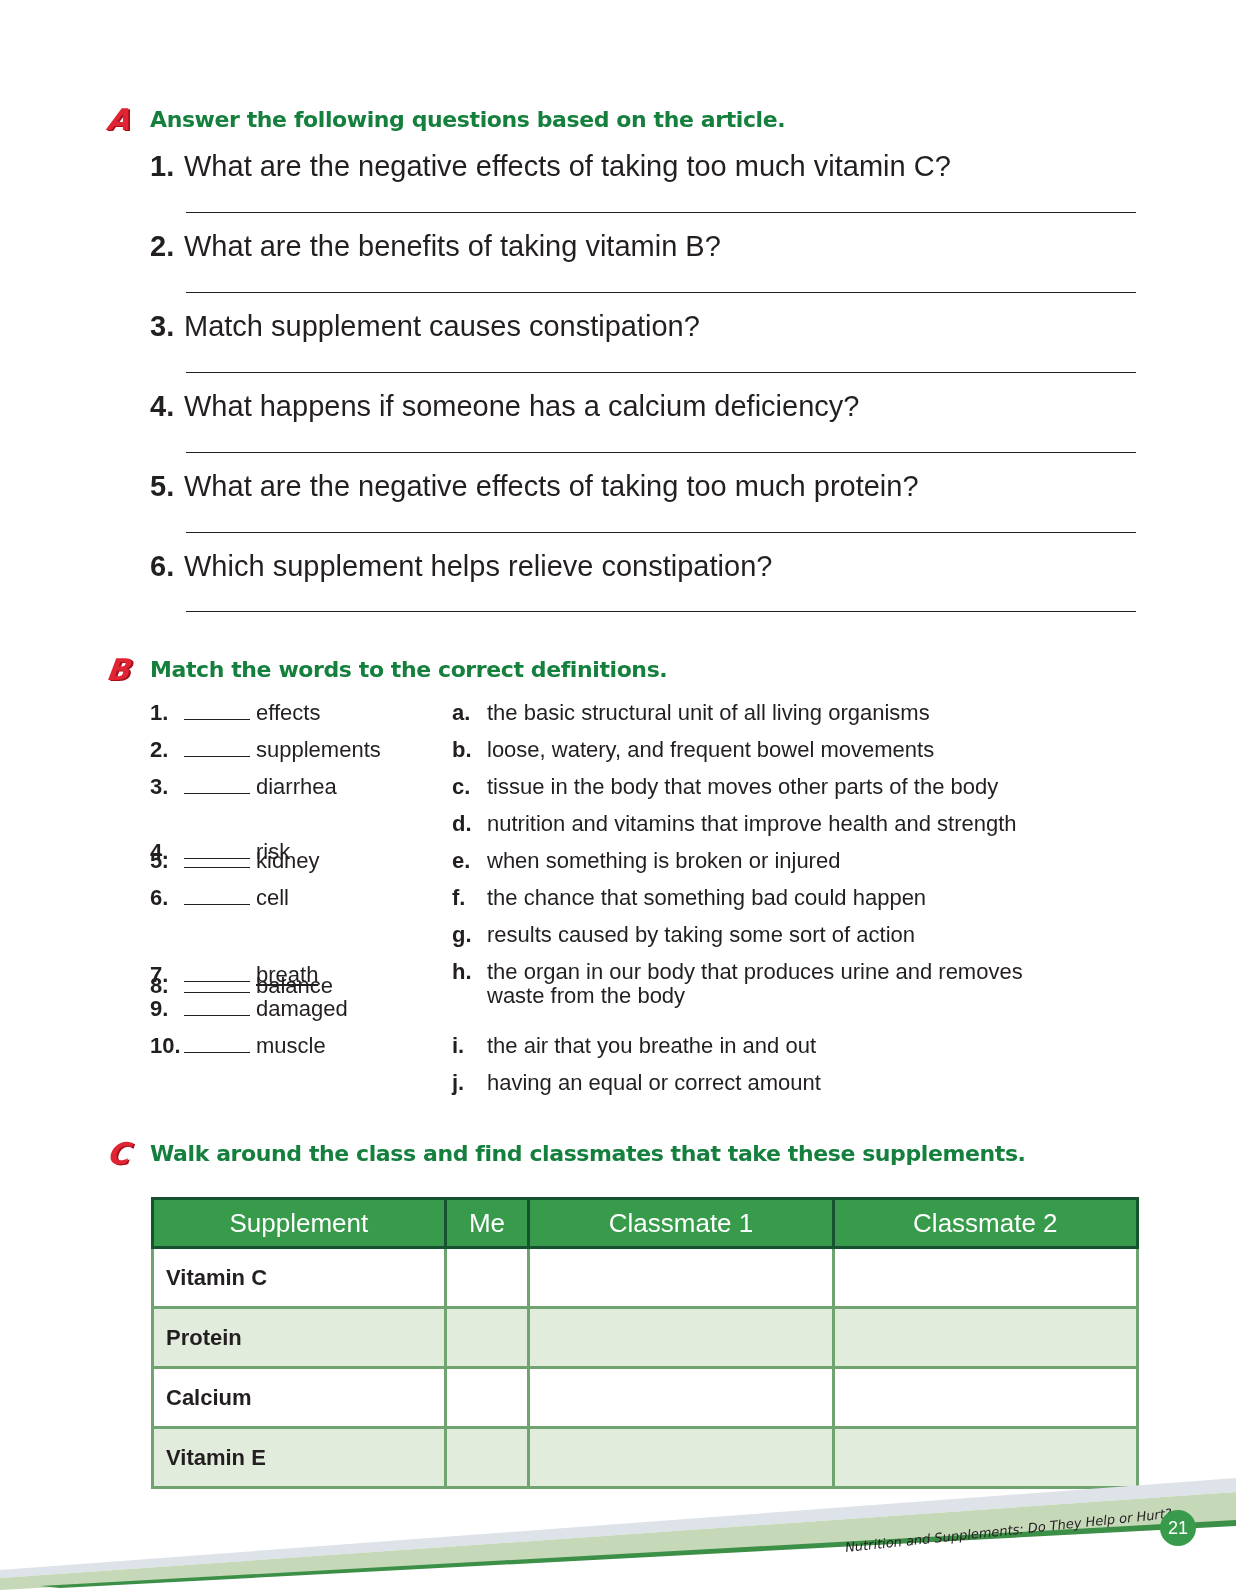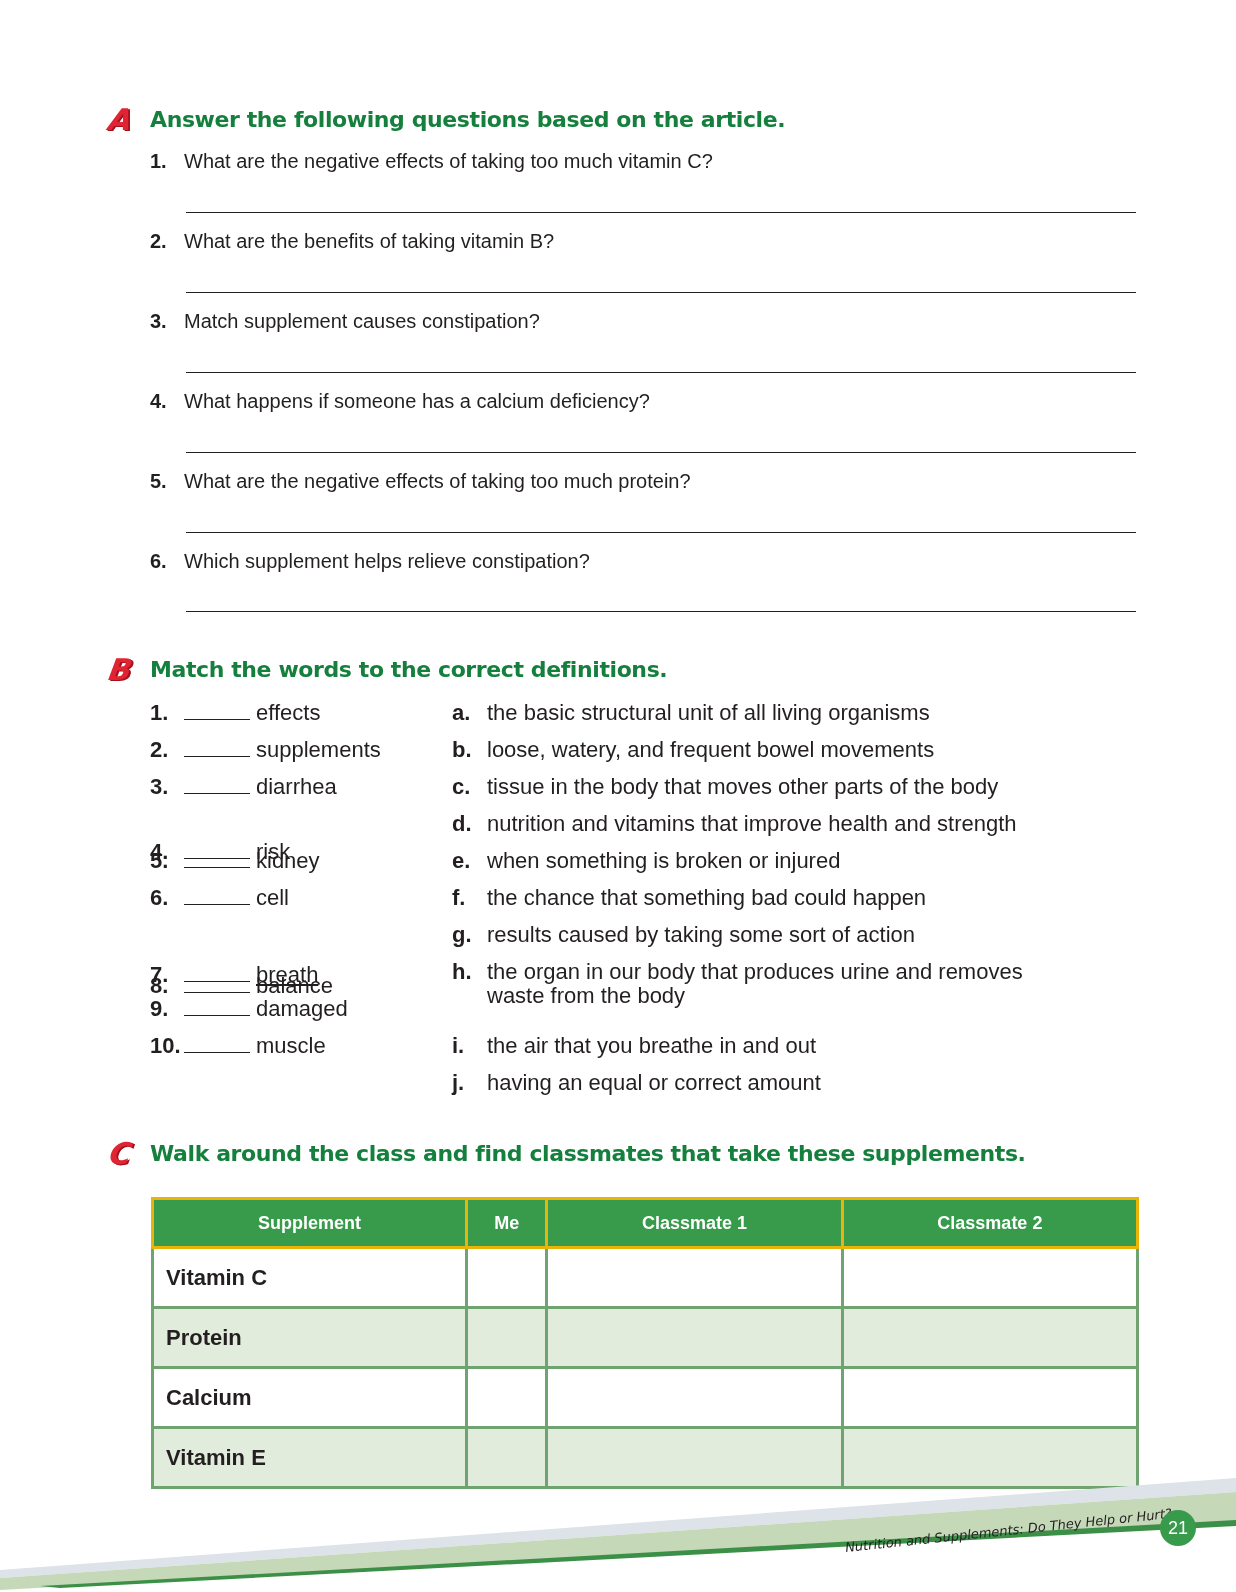--- a/index.html
+++ b/index.html
@@ -1,30 +1,30 @@
 <!DOCTYPE html>
 <html><head>
 <meta charset="utf-8">
 <style>
   html, body { margin: 0; padding: 0; background: #ffffff; }
   body { width: 1236px; height: 1592px; position: relative; overflow: hidden; font-family: "Liberation Sans", sans-serif; color: #231f20; }
   .section-head { position: absolute; left: 104px; display: flex; align-items: center; }
   .letter-icon { width: 34px; height: 30px; display: inline-flex; align-items: center; justify-content: center; font-family: "DejaVu Sans", sans-serif; font-weight: bold; font-style: italic; font-size: 30px; color: #e02433; text-shadow: 2px 1px 0 #a3101c; transform: skewX(-10deg); margin-right: 12px; }
   .section-title { font-family: "DejaVu Sans", sans-serif; font-weight: bold; font-size: 22px; letter-spacing: -0.4px; color: #15803d; }
-  .q { position: absolute; left: 150px; font-size: 20px; }
+  .q { position: absolute; left: 150px; font-size: 29px; }
   .q .num { display: inline-block; width: 34px; font-weight: bold; }
   .ans-line { position: absolute; left: 186px; width: 950px; height: 0; border-top: 1.5px solid #231f20; }
   .match-row { position: absolute; font-size: 22px; }
   .left-col { left: 150px; }
   .left-col .num { display: inline-block; width: 34px; font-weight: bold; }
   .left-col .blank { display: inline-block; width: 66px; border-bottom: 1.5px solid #231f20; height: 18px; margin-right: 6px; vertical-align: baseline; }
   .right-col { left: 452px; }
   .right-col .let { display: inline-block; width: 35px; font-weight: bold; }
   table.supp { position: absolute; left: 151px; top: 1197px; border-collapse: collapse; width: 988px; }
-  table.supp th { background: #379b4b; color: #ffffff; font-weight: bold; font-size: 18px; height: 44px; border: 3px solid #eab308; text-align: center; }
+  table.supp th { background: #379b4b; color: #ffffff; font-weight: normal; font-size: 26px; height: 44px; border: 3px solid #14532d; text-align: center; }
   table.supp td { height: 55px; border: 3px solid #6fa36f; font-size: 22px; font-weight: bold; padding-left: 12px; }
   table.supp tr.alt td { background: #e2ecdd; }
   .footer-band { position: absolute; left: 0; top: 1470px; width: 1236px; height: 122px; }
   .footer-title { position: absolute; left: 846px; top: 1540px; font-family: "DejaVu Sans", sans-serif; font-style: italic; font-size: 13px; color: #231f20; transform: rotate(-6deg); transform-origin: left bottom; white-space: nowrap; }
   .page-num { position: absolute; left: 1160px; top: 1510px; width: 36px; height: 36px; border-radius: 50%; background: #379b4b; color: #ffffff; font-size: 18px; display: flex; align-items: center; justify-content: center; }
 </style>
 </head>
 <body>
 
 <div class="section-head" style="top:104px;">

